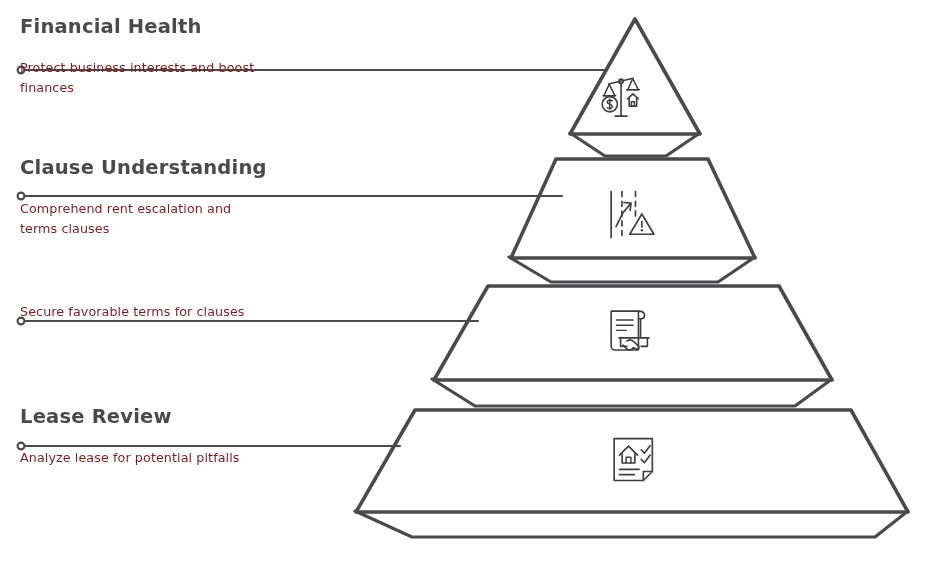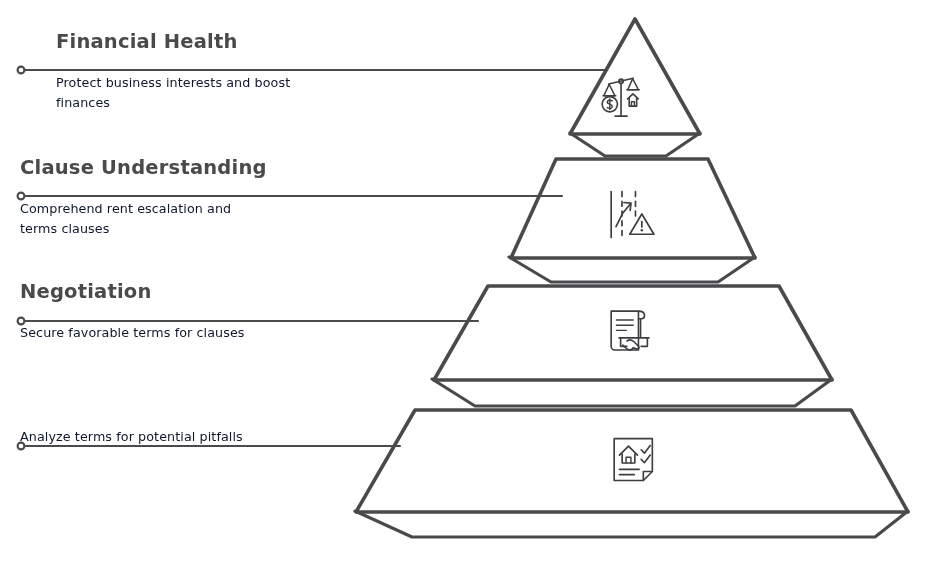--- a/index.html
+++ b/index.html
@@ -40,26 +40,26 @@
     font-weight: 700;
     letter-spacing: 0.2px;
     color: #4a4a4d;
     white-space: nowrap;
     line-height: 1.1;
   }
   .label-desc {
     font-family: "DejaVu Sans", "Liberation Sans", sans-serif;
     font-size: 12.7px;
     font-weight: 400;
-    color: #0f172a;
+    color: #7f1d1d;
     line-height: 1.55;
     letter-spacing: 0.1px;
     max-width: 250px;
   }
-  .lb-0 { top: 31px; margin-left: 36px; }
+  .lb-0 { top: 16px; }
   .lb-1 { top: 157px; }
   .lb-2 { top: 281px; }
   .lb-3 { top: 406px; }
   .desc-gap { height: 21px; }
 </style>
 </head>
 <body>
 
 <div id="stage">
 
@@ -227,23 +227,23 @@
     <div class="label-desc">Protect business interests and boost finances</div>
   </div>
 
   <div class="label-block lb-1">
     <div class="label-title">Clause Understanding</div>
     <div class="desc-gap"></div>
     <div class="label-desc">Comprehend rent escalation and terms clauses</div>
   </div>
 
   <div class="label-block lb-2">
-    <div class="label-title">Negotiation</div>
     <div class="desc-gap"></div>
     <div class="label-desc">Secure favorable terms for clauses</div>
   </div>
 
   <div class="label-block lb-3">
-    <div class="desc-gap"></div>
-    <div class="label-desc">Analyze terms for potential pitfalls</div>
+    <div class="label-title">Lease Review</div>
+    <div class="desc-gap"></div>
+    <div class="label-desc">Analyze lease for potential pitfalls</div>
   </div>
 
 </div>
 
 </body></html>

